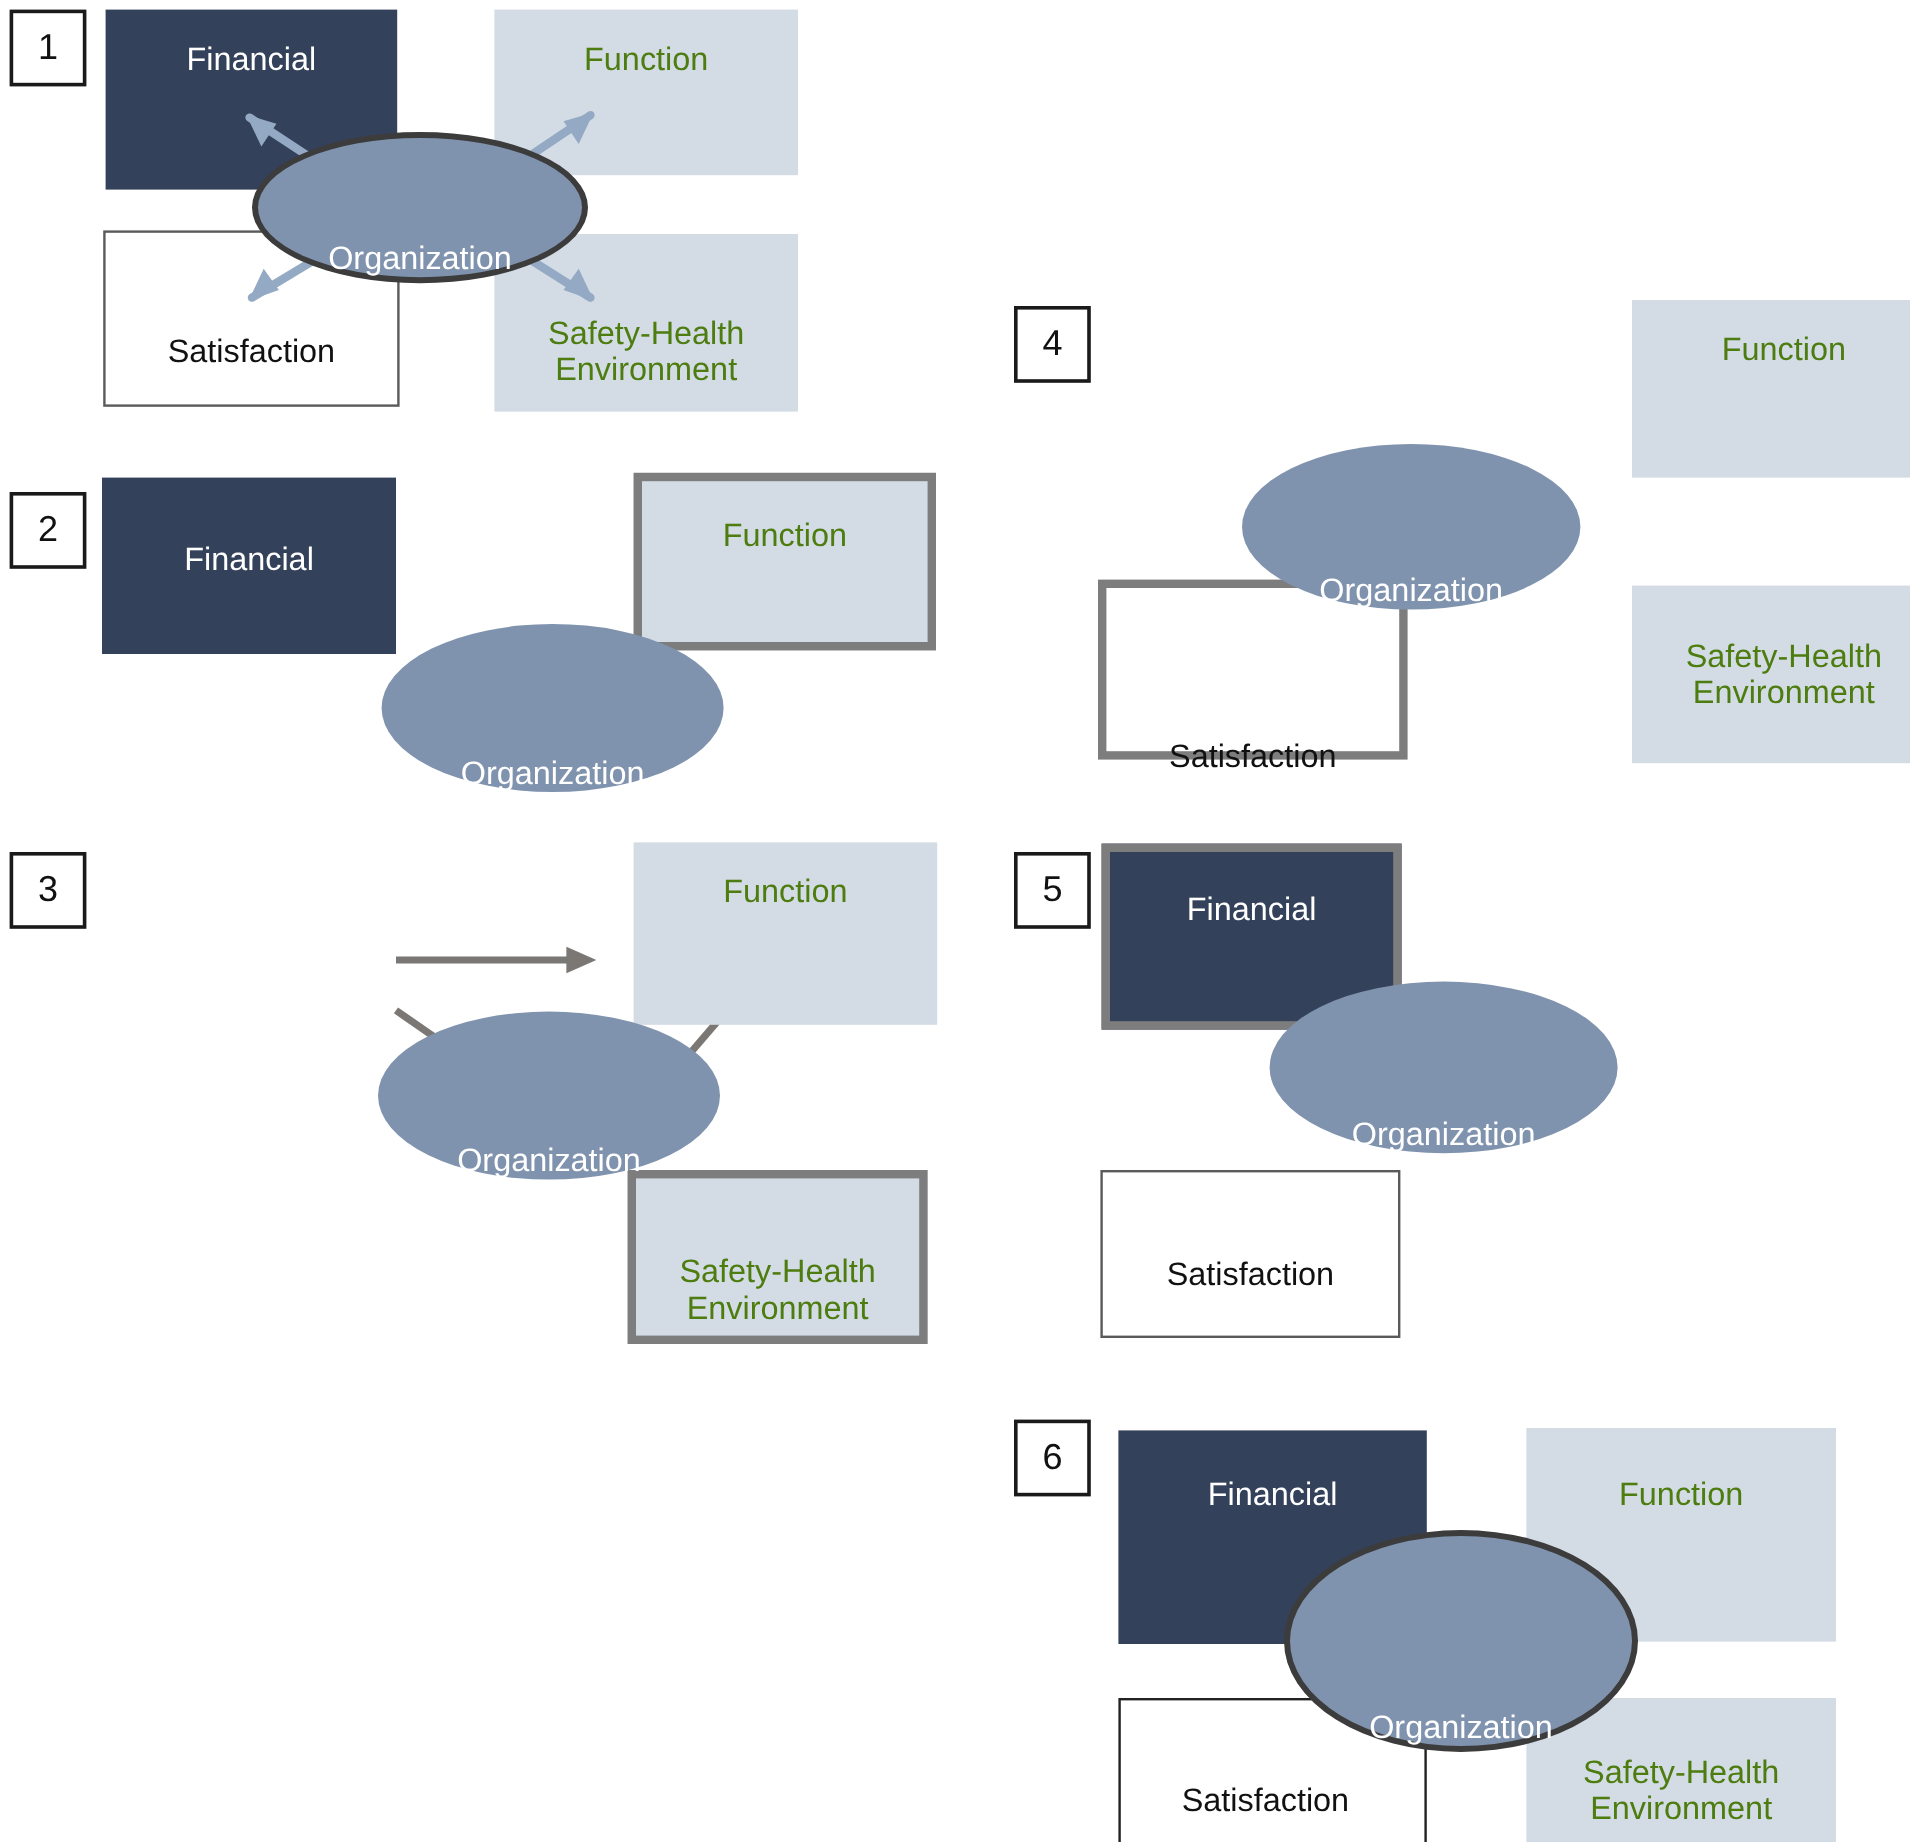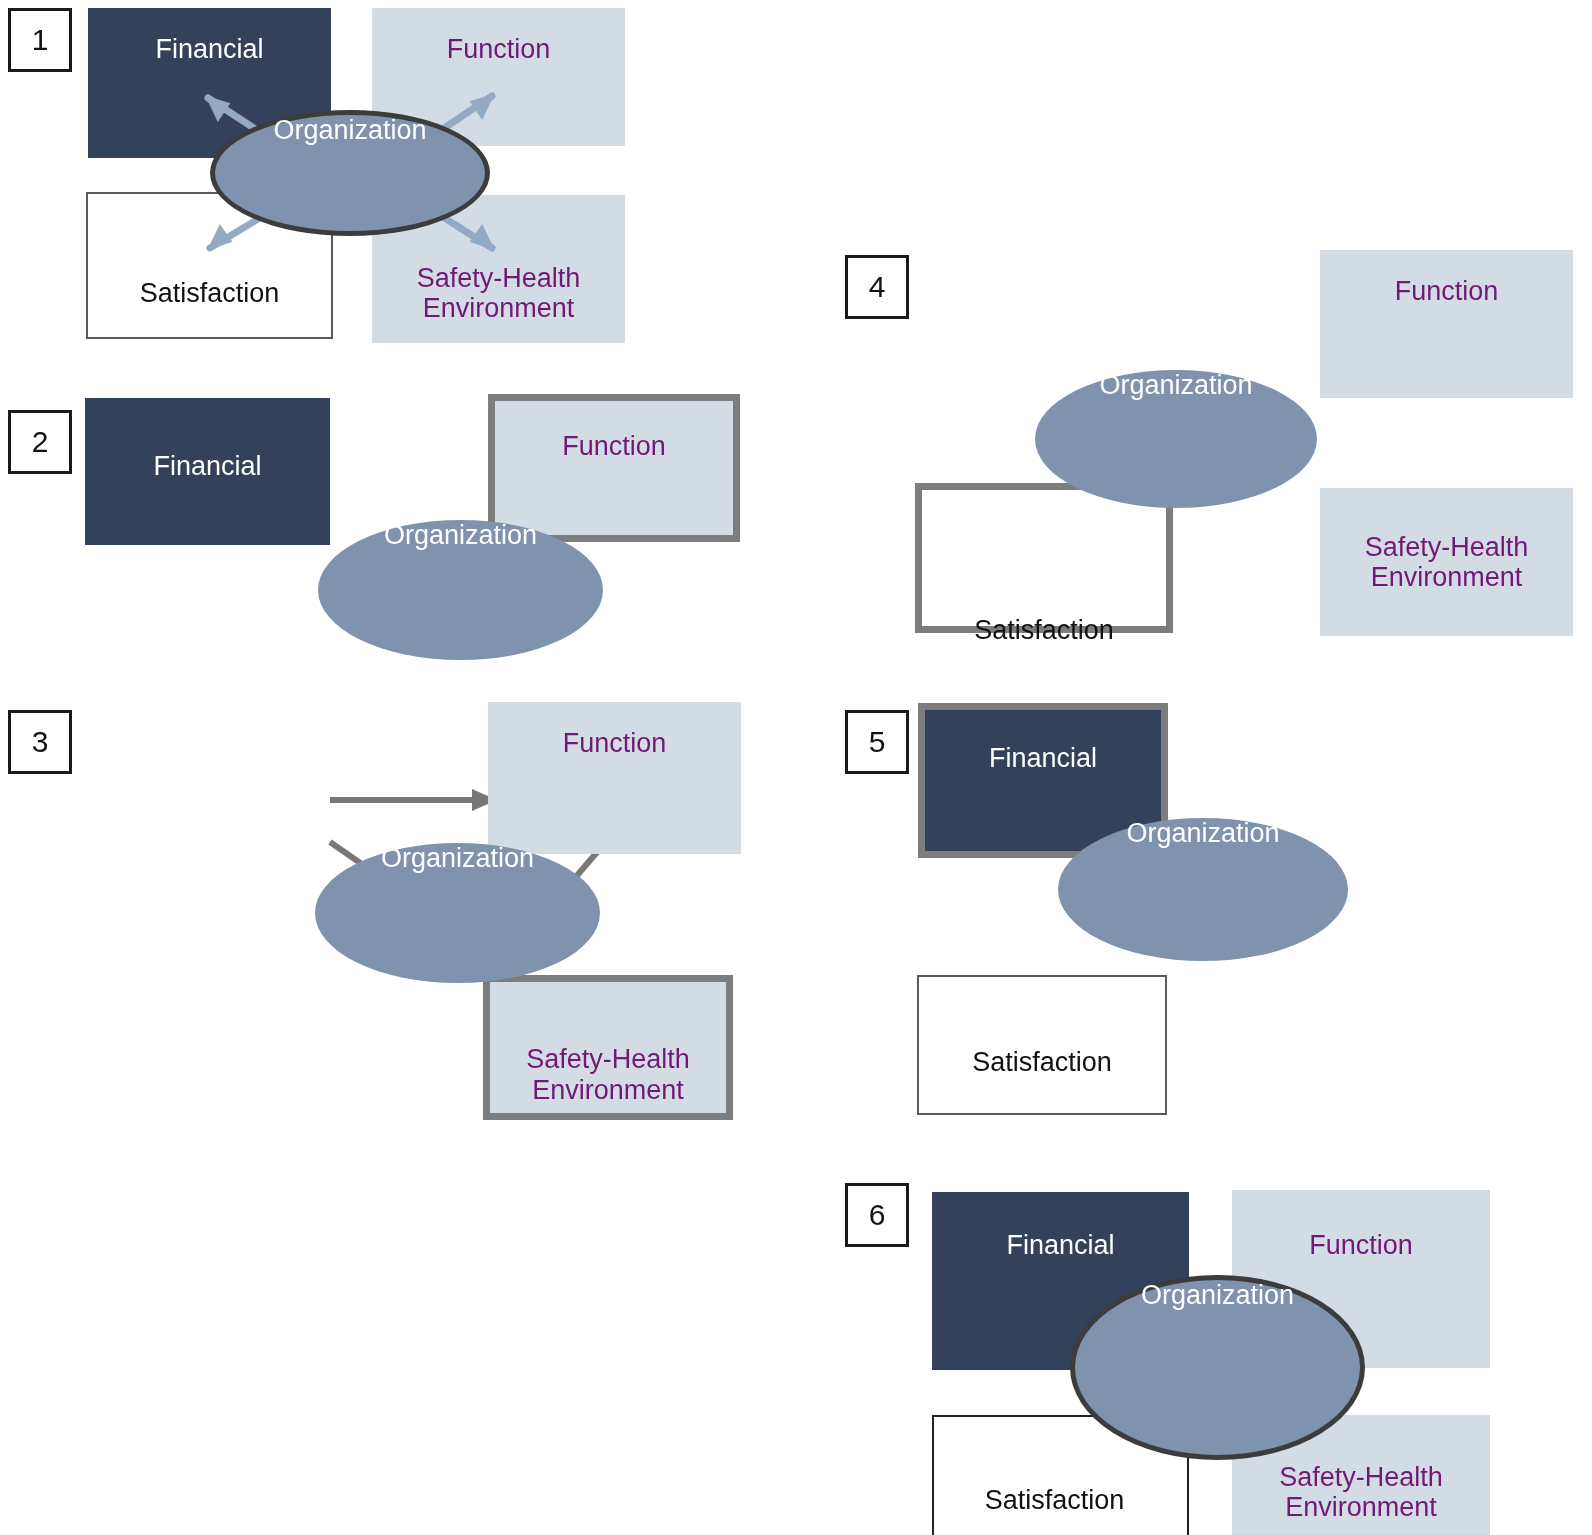--- a/index.html
+++ b/index.html
@@ -8,28 +8,28 @@
   .stage{position:absolute;left:0;top:0;width:1592px;height:1535px;}
   svg.layer{position:absolute;left:0;top:0;width:1592px;height:1535px;overflow:visible;}
   .panel{position:absolute;}
   .numbox{position:absolute;width:58px;height:58px;border:3px solid #1a1a1a;
           background:#fff;display:flex;align-items:center;justify-content:center;
           font-size:30px;color:#111;line-height:1;}
   .box{position:absolute;box-sizing:border-box;display:flex;
        align-items:center;justify-content:center;text-align:center;
        font-size:27px;line-height:1.12;}
   .box-dark{background:#34415a;color:#ffffff;}
-  .box-light{background:#d3dbe5;color:#701a75;}
+  .box-light{background:#d3dbe5;color:#4d7c0f;margin-left:40px;}
   .box-white{background:#ffffff;color:#111111;}
   .bd-thin{border:2px solid #5a5a5a;}
   .bd-thick{border:7px solid #7d7d7d;}
   .bd-thin-dark{border:2px solid #222;}
   .bd-none{border:0;}
   .ellipse{position:absolute;box-sizing:border-box;border-radius:50%;
-           background:#8093ae;color:#ffffff;display:flex;align-items:flex-start;
+           background:#8093ae;color:#ffffff;display:flex;align-items:flex-end;
            justify-content:center;font-size:27px;text-align:center;}
   .el-bd{border:5px solid #3c3c3c;}
   .el-nobd{border:0;}
   .lbl-top{align-items:flex-start;}
   .pad-t{padding-top:26px;}
 </style>
 </head>
 <body>
 
 <div class="stage">

